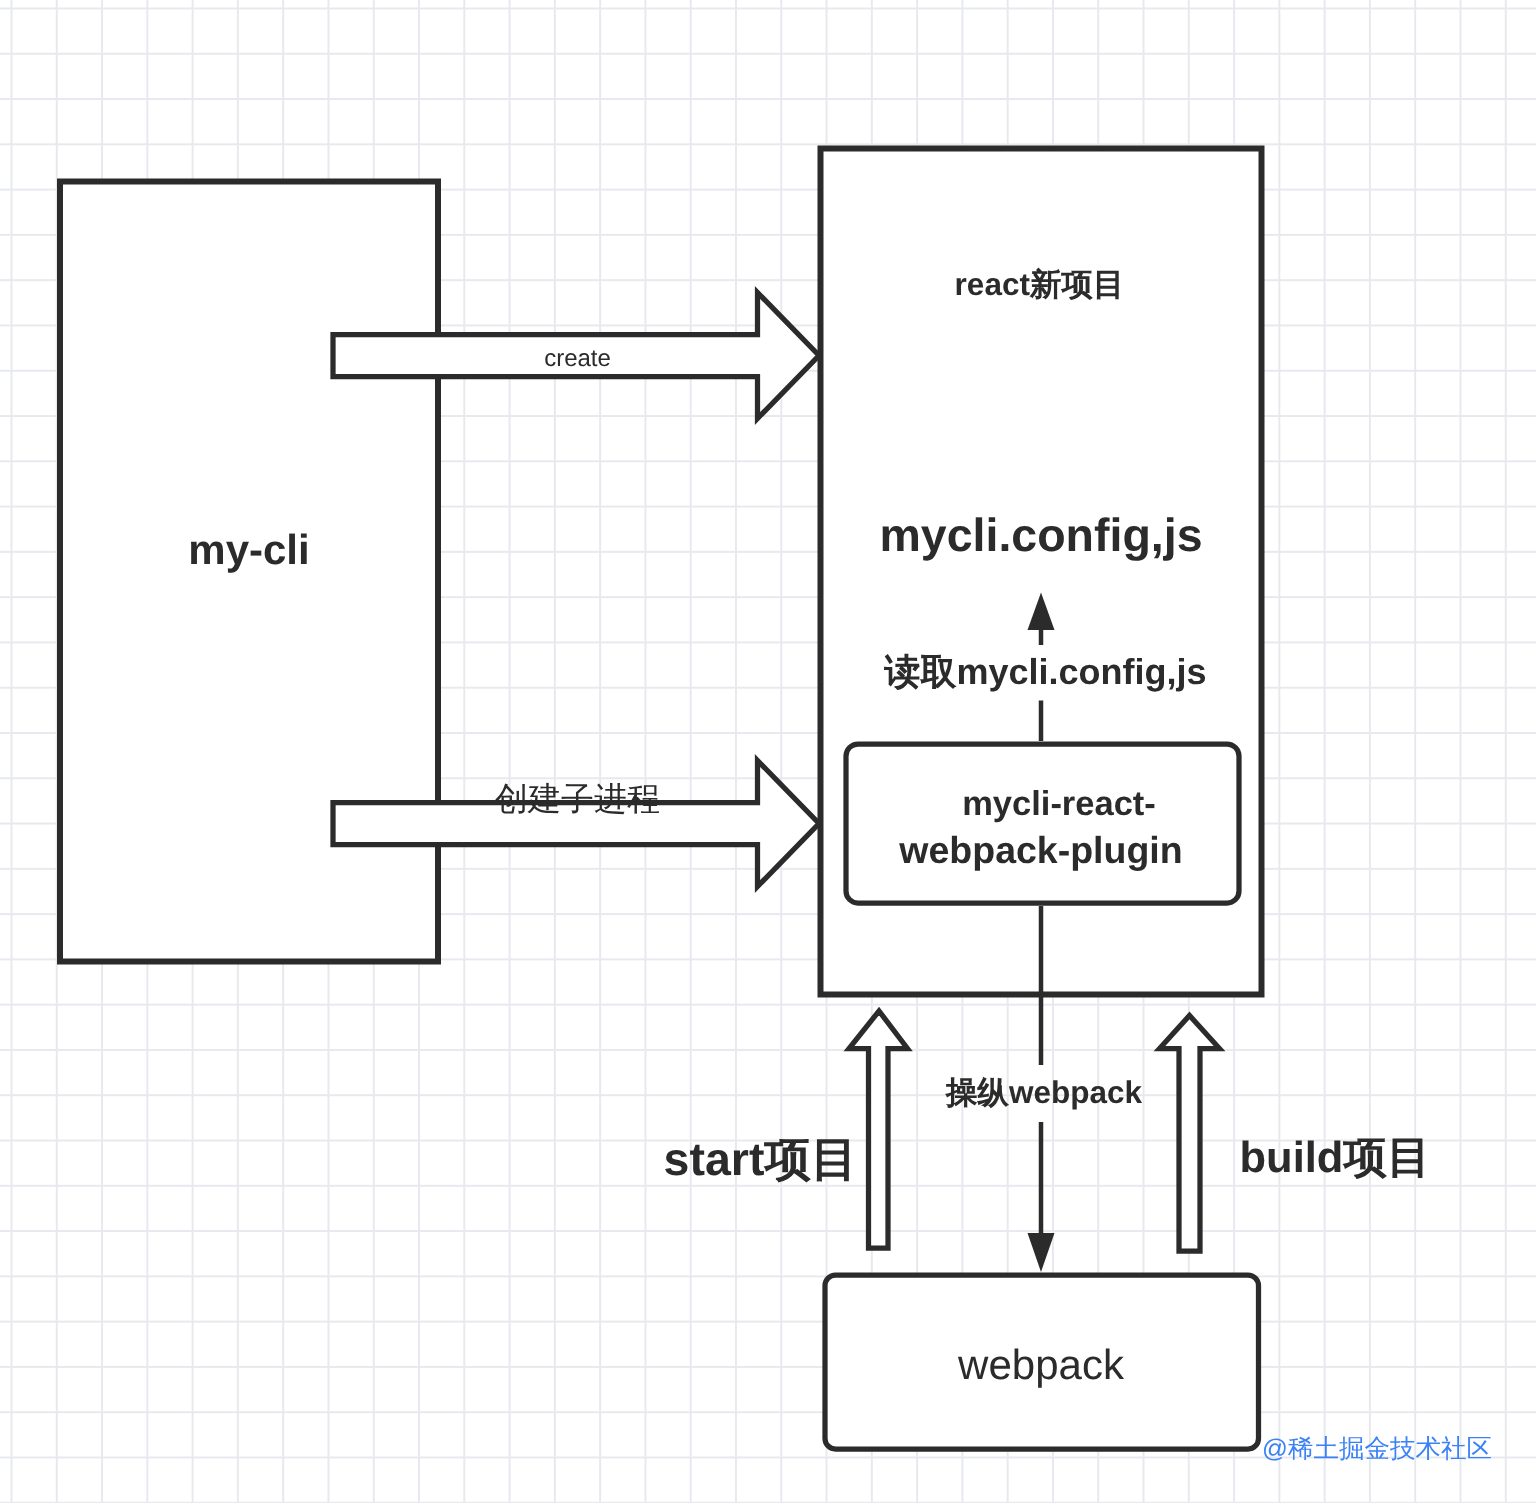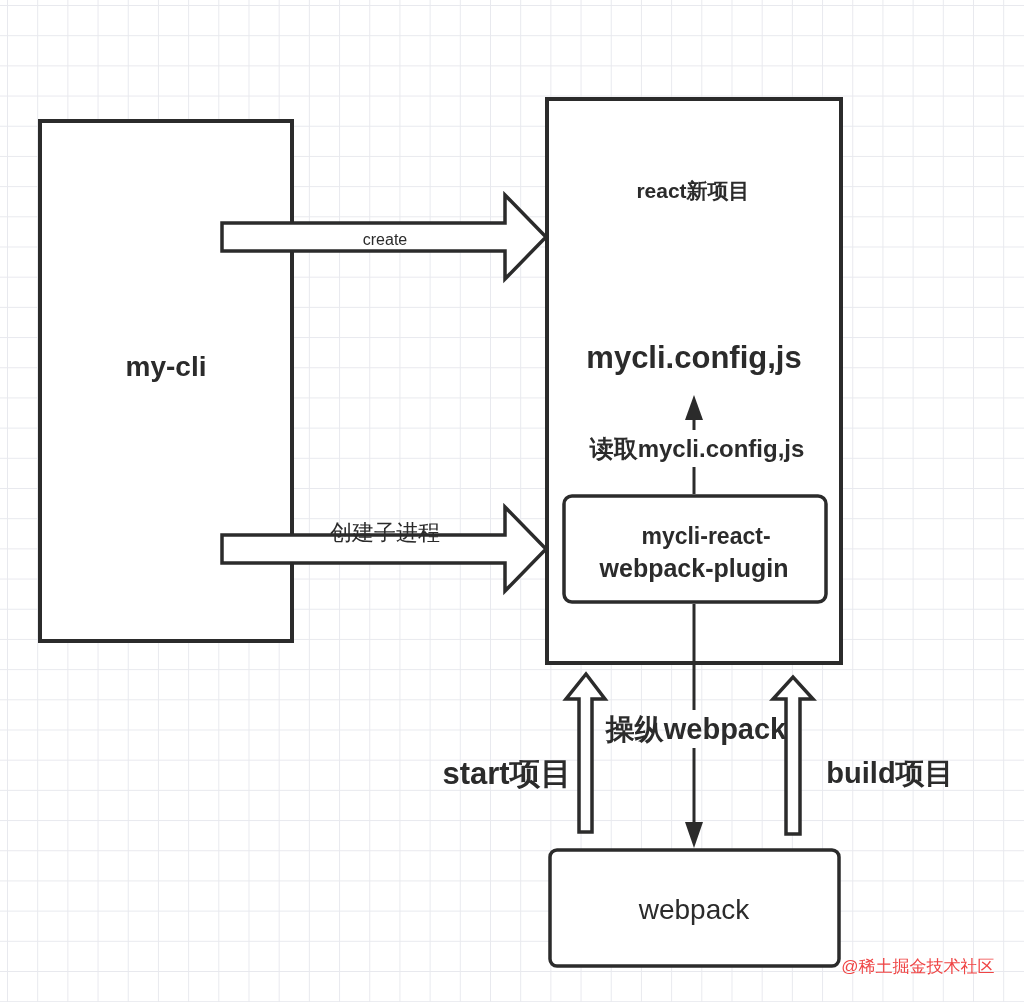--- a/index.html
+++ b/index.html
@@ -10,21 +10,21 @@
       linear-gradient(to right, #e8e9ee 1px, transparent 1px),
       linear-gradient(to bottom, #e8e9ee 1px, transparent 1px);
     background-size: 30.2px 30.2px;
     background-position: 7px 5px;
     font-family: "Liberation Sans", "DejaVu Sans", sans-serif;
     color: #2b2b2b;
   }
   svg#diagram { position: absolute; left: 0; top: 0; }
   .lbl { position: absolute; white-space: nowrap; transform: translate(-50%, -50%); line-height: 1; }
   .bold { font-weight: bold; }
-  .watermark { color: #ef4444; font-size: 17px; }
+  .watermark { color: #3b82f6; font-size: 17px; }
 </style>
 </head>
 <body>
 
 <svg id="diagram" width="1024" height="1002" viewBox="0 0 1024 1002">
   <defs>
     <marker id="arrowhead" markerWidth="10" markerHeight="10" refX="5" refY="5" orient="auto" markerUnits="userSpaceOnUse"></marker>
   </defs>
 
   <rect x="40" y="121" width="252" height="520" fill="#ffffff" stroke="#2b2b2b" stroke-width="4"></rect>
@@ -60,21 +60,21 @@
 
 <div class="lbl bold" style="left:697px; top:449px; font-size:24px;">读取mycli.config,js</div>
 
 <div class="lbl" style="left:385px; top:240px; font-size:16px;">create</div>
 
 <div class="lbl" style="left:385px; top:533px; font-size:22px;">创建子进程</div>
 
 <div class="lbl bold" style="left:694px; top:536px; font-size:23px;margin-left:12px;">mycli-react-</div>
 <div class="lbl bold" style="left:694px; top:568px; font-size:25px;">webpack-plugin</div>
 
-<div class="lbl bold" style="left:696px; top:729px; font-size:29px;">操纵webpack</div>
+<div class="lbl bold" style="left:696px; top:729px; font-size:21px;">操纵webpack</div>
 
 <div class="lbl bold" style="left:507px; top:773px; font-size:31px;">start项目</div>
 
 <div class="lbl bold" style="left:890px; top:773px; font-size:29px;">build项目</div>
 
 <div class="lbl" style="left:694px; top:910px; font-size:28px;">webpack</div>
 
 <div class="lbl watermark" style="left:918px; top:966px;">@稀土掘金技术社区</div>
 
 </body></html>

